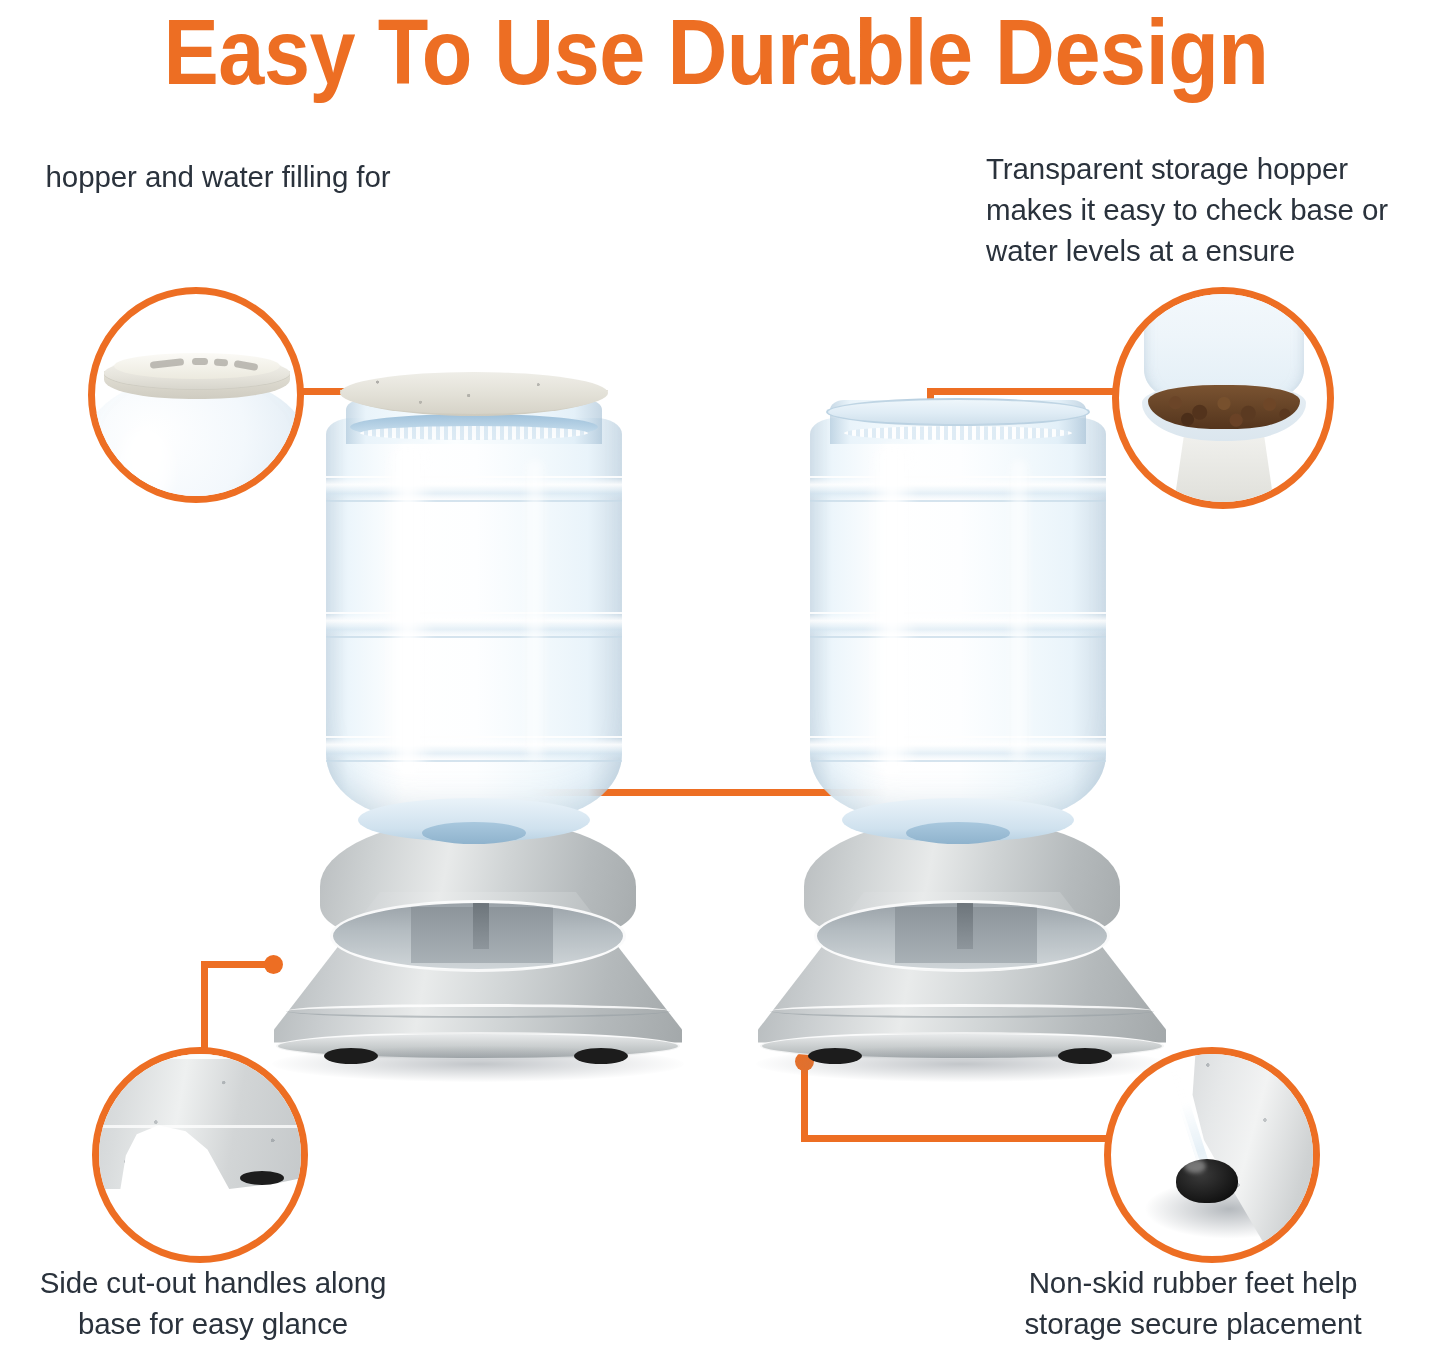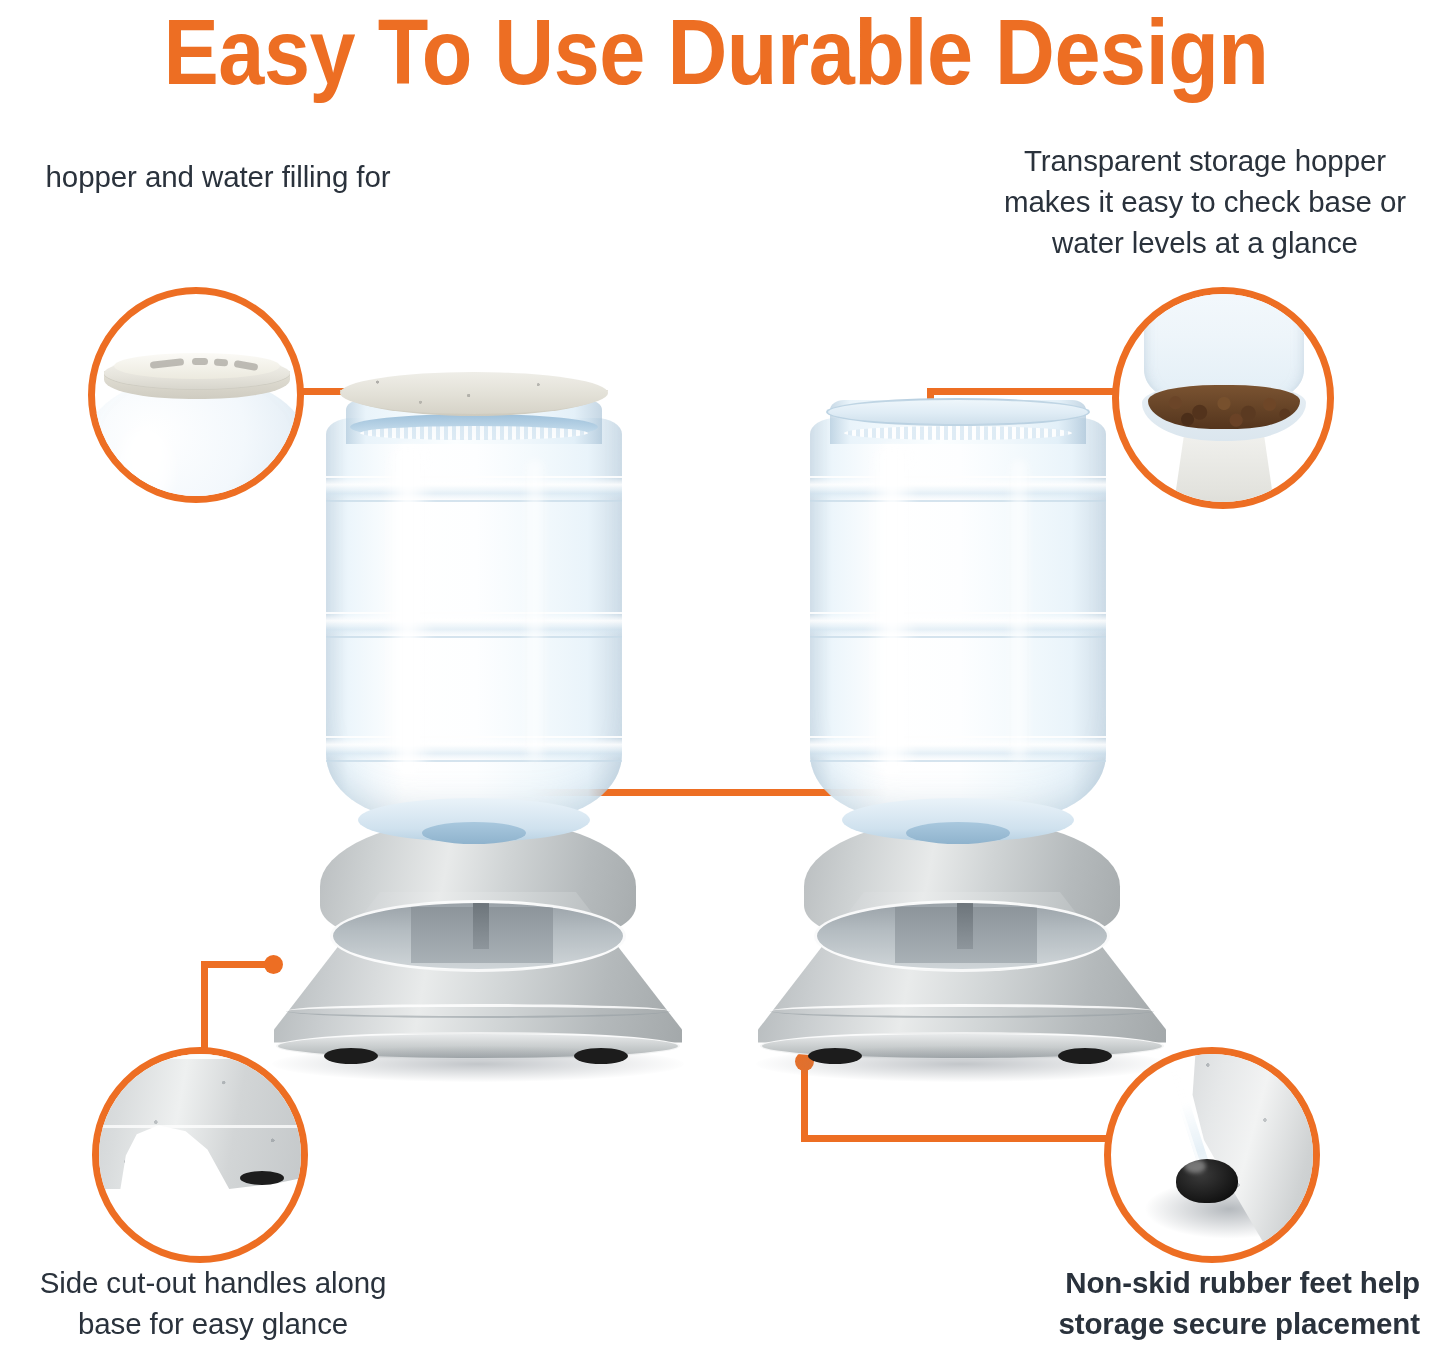--- a/index.html
+++ b/index.html
@@ -29,23 +29,23 @@
   
   .caption {
     position:absolute;
     color:#2A323C;
     font-size:29.5px;
     line-height:41px;
     font-weight:400;
     letter-spacing:-0.1px;
   }
   #cap-tl { left:18px;  top:156px; width:400px; text-align:center; }
-  #cap-tr { right:8px;  top:140px; width:438px; text-align:center; }
+  #cap-tr { right:8px;  top:148px; width:438px; }
   #cap-bl { left:8px;   top:1262px; width:410px; text-align:center; }
-  #cap-br { right:12px;  top:1262px; width:430px; text-align:right;font-weight:bold; }
+  #cap-br { right:24px;  top:1262px; width:430px; text-align:center; }
   .caption .ln { display:block; }
 
   
   .ln-h, .ln-v {
     position:absolute; background:#ED6E23;
   }
   .ln-h { height:7px; }
   .ln-v { width:7px; }
   .dot {
     position:absolute; width:19px; height:19px; border-radius:50%;
@@ -382,21 +382,21 @@
 
 <div id="headline">Easy To Use Durable Design</div>
 
 <div class="caption" id="cap-tl">
   <span class="ln">hopper and water filling for</span>
 </div>
 
 <div class="caption" id="cap-tr">
   <span class="ln">Transparent storage hopper</span>
   <span class="ln">makes it easy to check base or</span>
-  <span class="ln">water levels at a glance</span>
+  <span class="ln">water levels at a ensure</span>
 </div>
 
 <div class="caption" id="cap-bl">
   <span class="ln">Side cut-out handles along</span>
   <span class="ln">base for easy glance</span>
 </div>
 
 <div class="caption" id="cap-br">
   <span class="ln">Non-skid rubber feet help</span>
   <span class="ln">storage secure placement</span>

